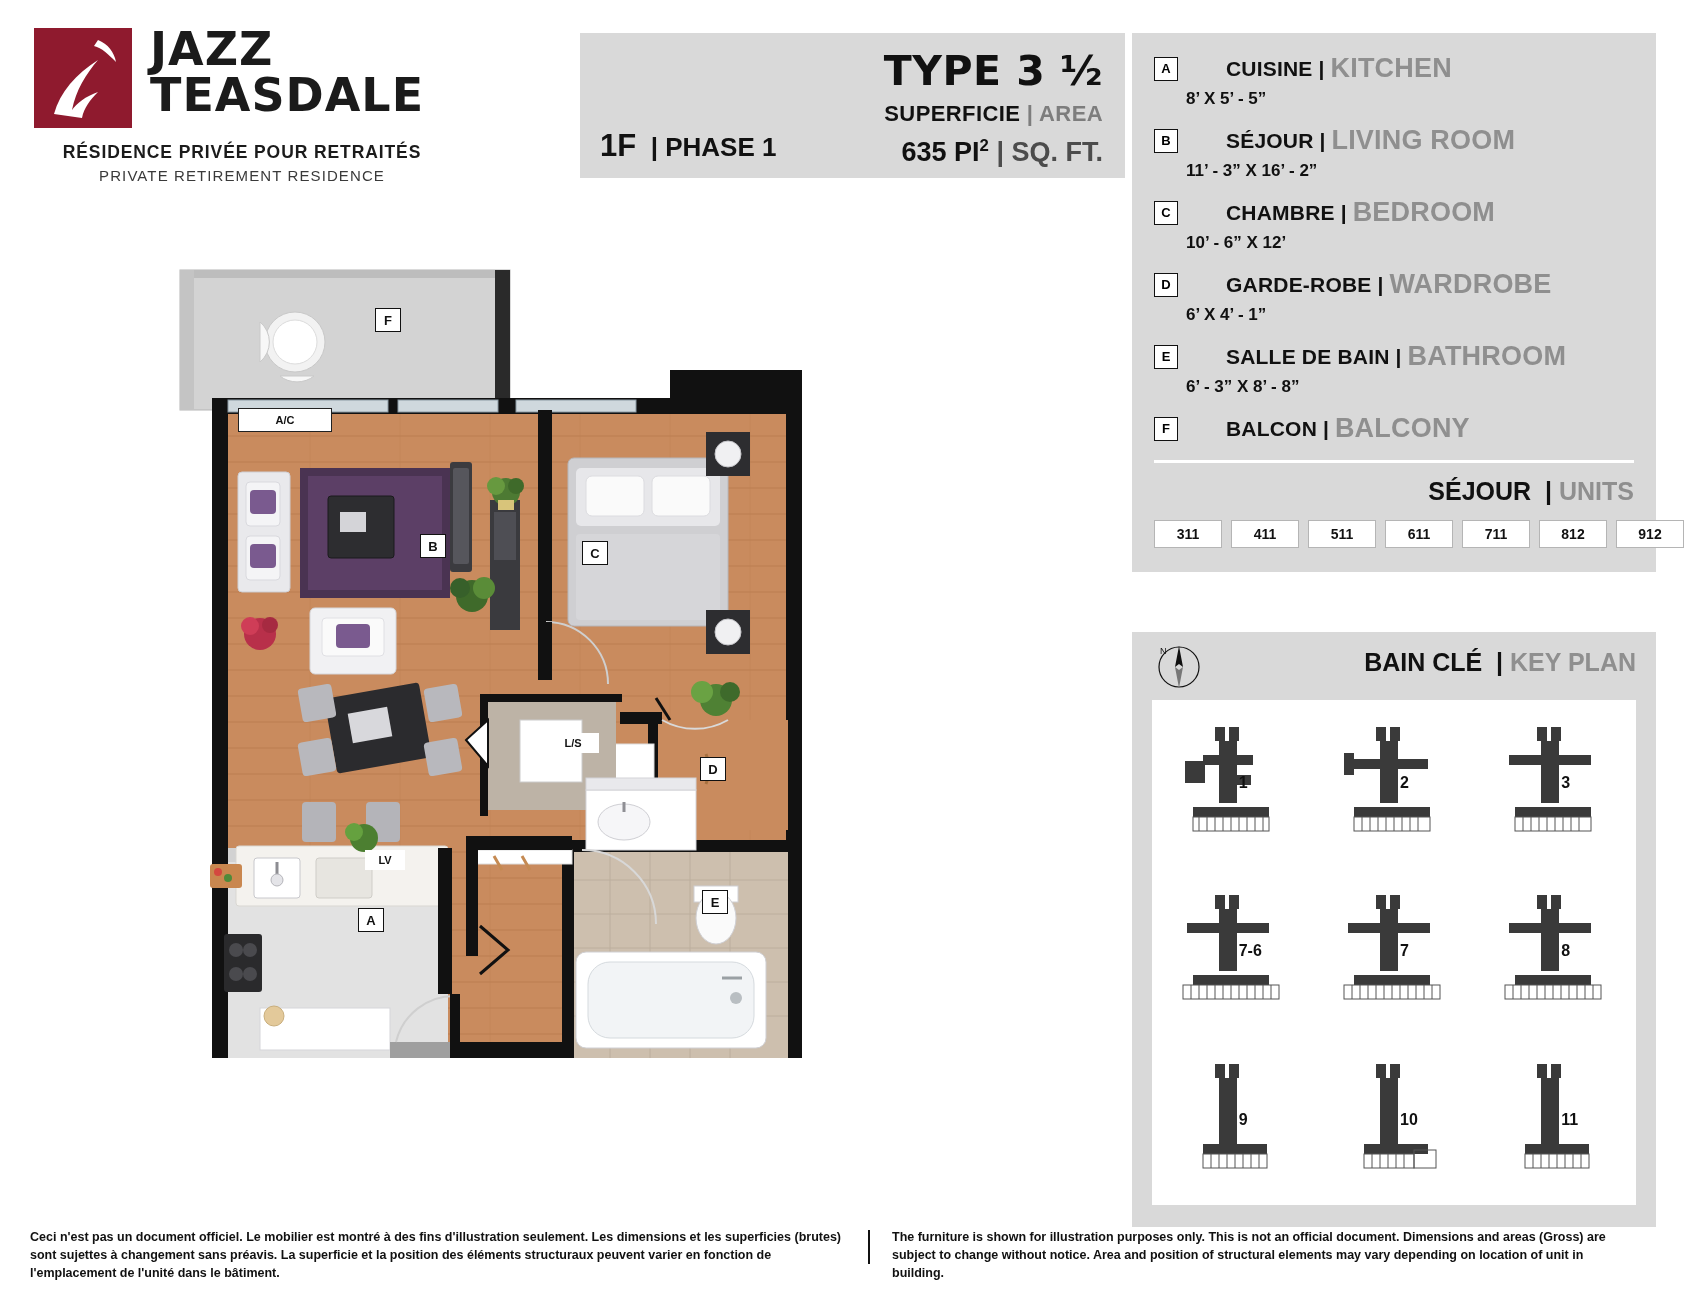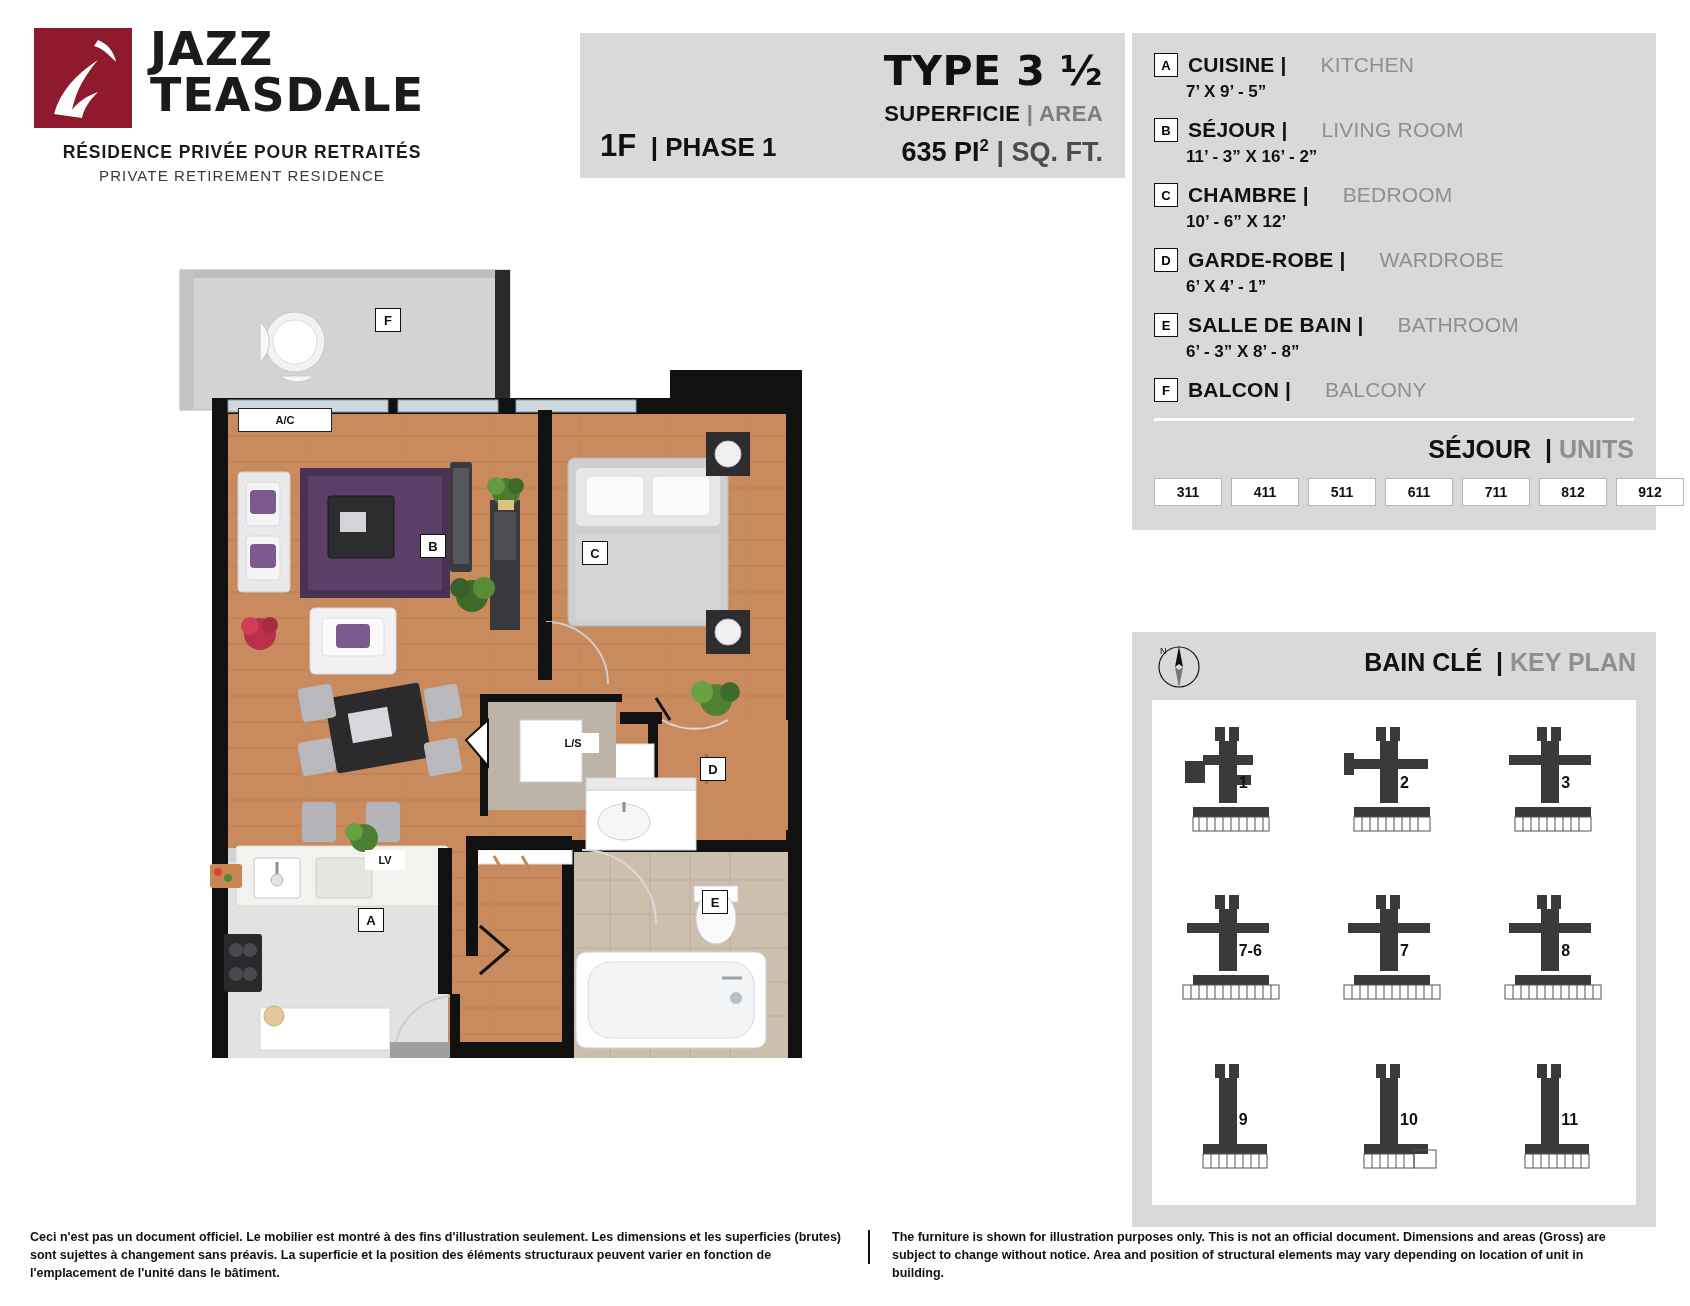--- a/index.html
+++ b/index.html
@@ -151,33 +151,33 @@
     align-items: center;
     justify-content: center;
     margin-right: 10px;
     flex: 0 0 auto;
   }
   .legend-fr {
     font-size: 21px;
     font-weight: bold;
     color: #111;
     letter-spacing: 0.2px;
+    margin-left: 38px;
   }
   .legend-sep {
     font-size: 21px;
     font-weight: bold;
     color: #111;
     margin: 0 6px;
   }
   .legend-en {
-    font-size: 21px;
-    font-weight: normal;
+    font-size: 27px;
+    font-weight: bold;
     color: #8f8f8f;
     letter-spacing: 0.2px;
-    margin-left: 28px;
   }
   .legend-dim {
     margin-left: 32px;
     margin-top: 5px;
     font-size: 17px;
     font-weight: bold;
     color: #111;
   }
   .legend-rule {
     height: 3px;
@@ -363,21 +363,21 @@
 
   <div class="legend-panel">
 
     <div class="legend-item">
       <div class="legend-head">
         <div class="legend-letter">A</div>
         <span class="legend-fr">CUISINE</span>
         <span class="legend-sep">|</span>
         <span class="legend-en">KITCHEN</span>
       </div>
-      <div class="legend-dim">7’ X 9’ - 5”</div>
+      <div class="legend-dim">8’ X 5’ - 5”</div>
     </div>
 
     <div class="legend-item">
       <div class="legend-head">
         <div class="legend-letter">B</div>
         <span class="legend-fr">SÉJOUR</span>
         <span class="legend-sep">|</span>
         <span class="legend-en">LIVING ROOM</span>
       </div>
       <div class="legend-dim">11’ - 3” X 16’ - 2”</div>

